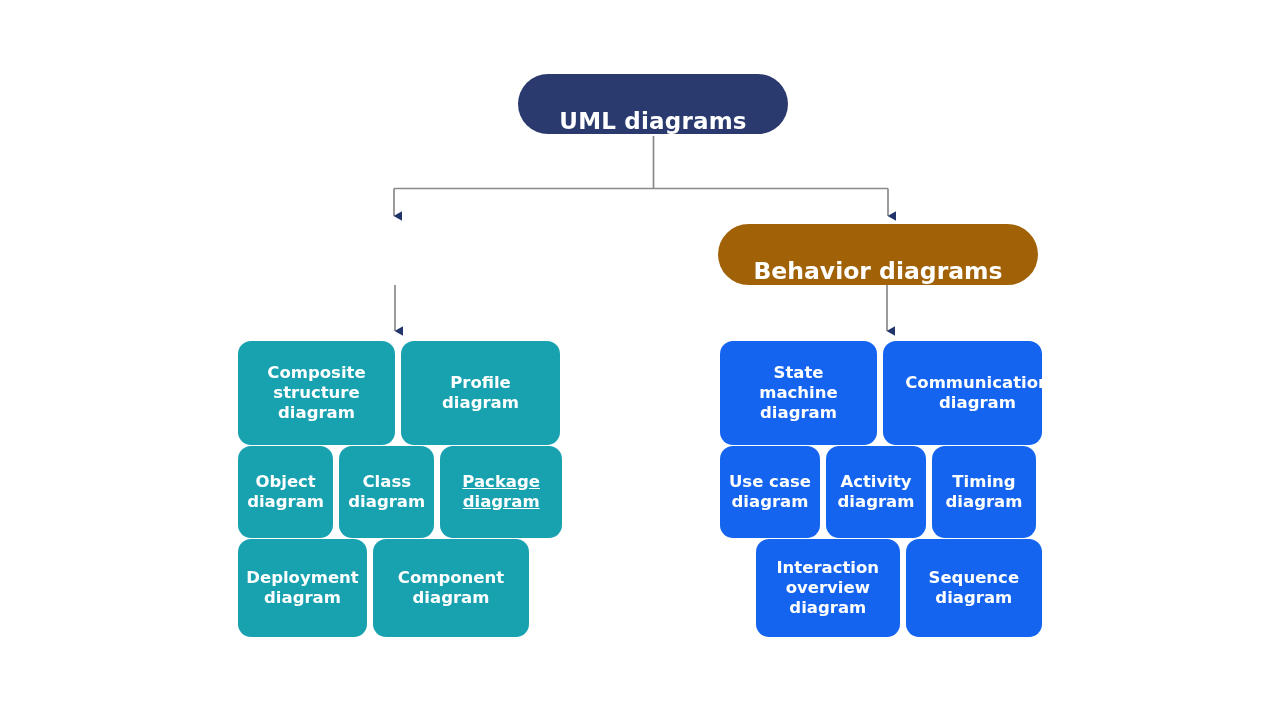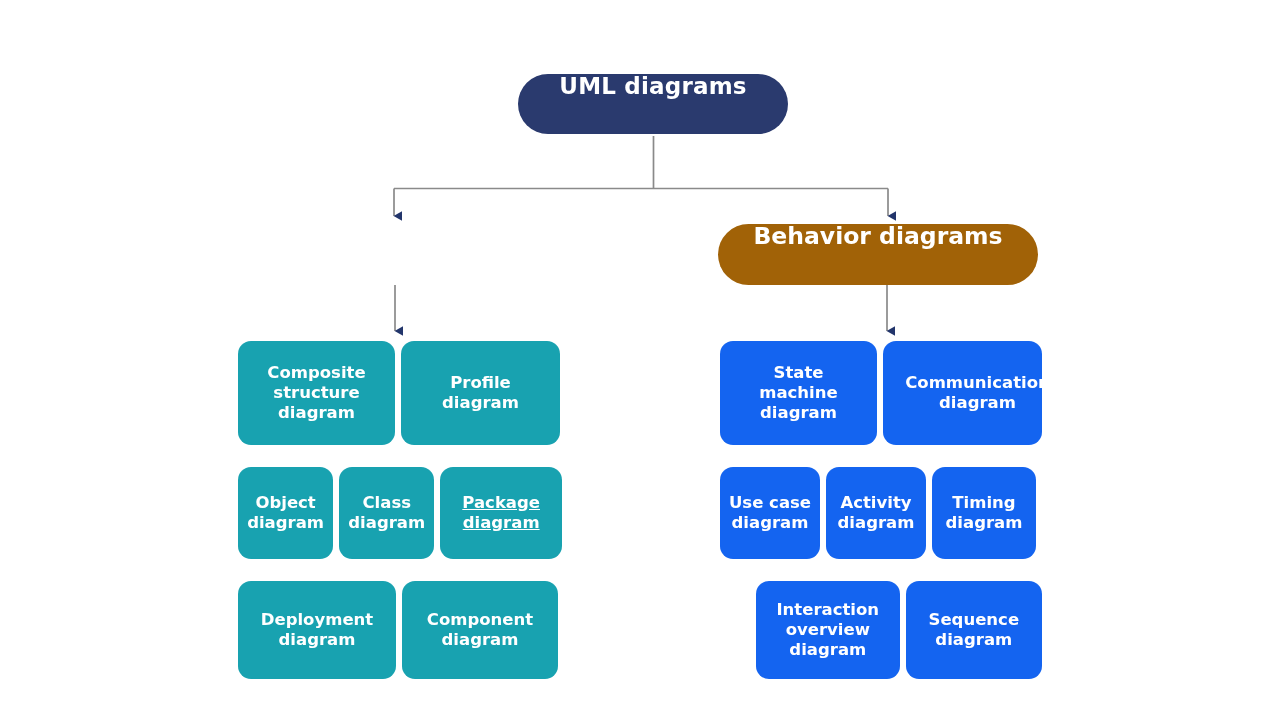--- a/index.html
+++ b/index.html
@@ -28,21 +28,21 @@
     top: 0;
     width: 1280px;
     height: 720px;
     pointer-events: none;
   }
 
   
   .pill {
     position: absolute;
     display: flex;
-    align-items: flex-start;
+    align-items: flex-end;
     justify-content: center;
     border-radius: 999px;
     color: #ffffff;
     font-weight: bold;
     text-align: center;
     box-sizing: border-box;
     line-height: 1.1;
   }
 
   #root-node {
@@ -71,21 +71,21 @@
     height: 61px;
     background: #a16207;
     font-size: 23.5px;
   }
 
   
   .leaf-group {
     position: absolute;
     display: flex;
     flex-direction: column;
-    gap: 22px;
+    gap: 1px;
   }
 
   #structure-group { left: 238px; top: 341px; width: 324px; }
   #behavior-group  { left: 720px; top: 341px; width: 322px; }
 
   .leaf-row {
     display: flex;
     gap: 6px;
   }
 
@@ -111,21 +111,21 @@
   .row-tall .leaf { height: 104px; }
   .row-mid  .leaf { height: 92px; }
   .row-low  .leaf { height: 98px; }
 
   
   #structure-group .row-tall .leaf:nth-child(1) { width: 157px; }
   #structure-group .row-tall .leaf:nth-child(2) { width: 159px; }
   #structure-group .row-mid  .leaf:nth-child(1) { width: 100px; }
   #structure-group .row-mid  .leaf:nth-child(2) { width: 100px; }
   #structure-group .row-mid  .leaf:nth-child(3) { width: 128px; text-decoration: underline; }
-  #structure-group .row-low  .leaf:nth-child(1) { width: 158px; }
+  #structure-group .row-low  .leaf:nth-child(1) { width: 129px; }
   #structure-group .row-low  .leaf:nth-child(2) { width: 156px; }
 
   
   #behavior-group .row-tall .leaf:nth-child(1) { width: 157px; }
   #behavior-group .row-tall .leaf:nth-child(2) { width: 159px; padding-left: 36px; }
   #behavior-group .row-mid  .leaf:nth-child(1) { width: 100px; }
   #behavior-group .row-mid  .leaf:nth-child(2) { width: 100px; }
   #behavior-group .row-mid  .leaf:nth-child(3) { width: 104px; }
   #behavior-group .row-low  .leaf:nth-child(1) { width: 158px; margin-left: 36px; }
   #behavior-group .row-low  .leaf:nth-child(2) { width: 150px; }

